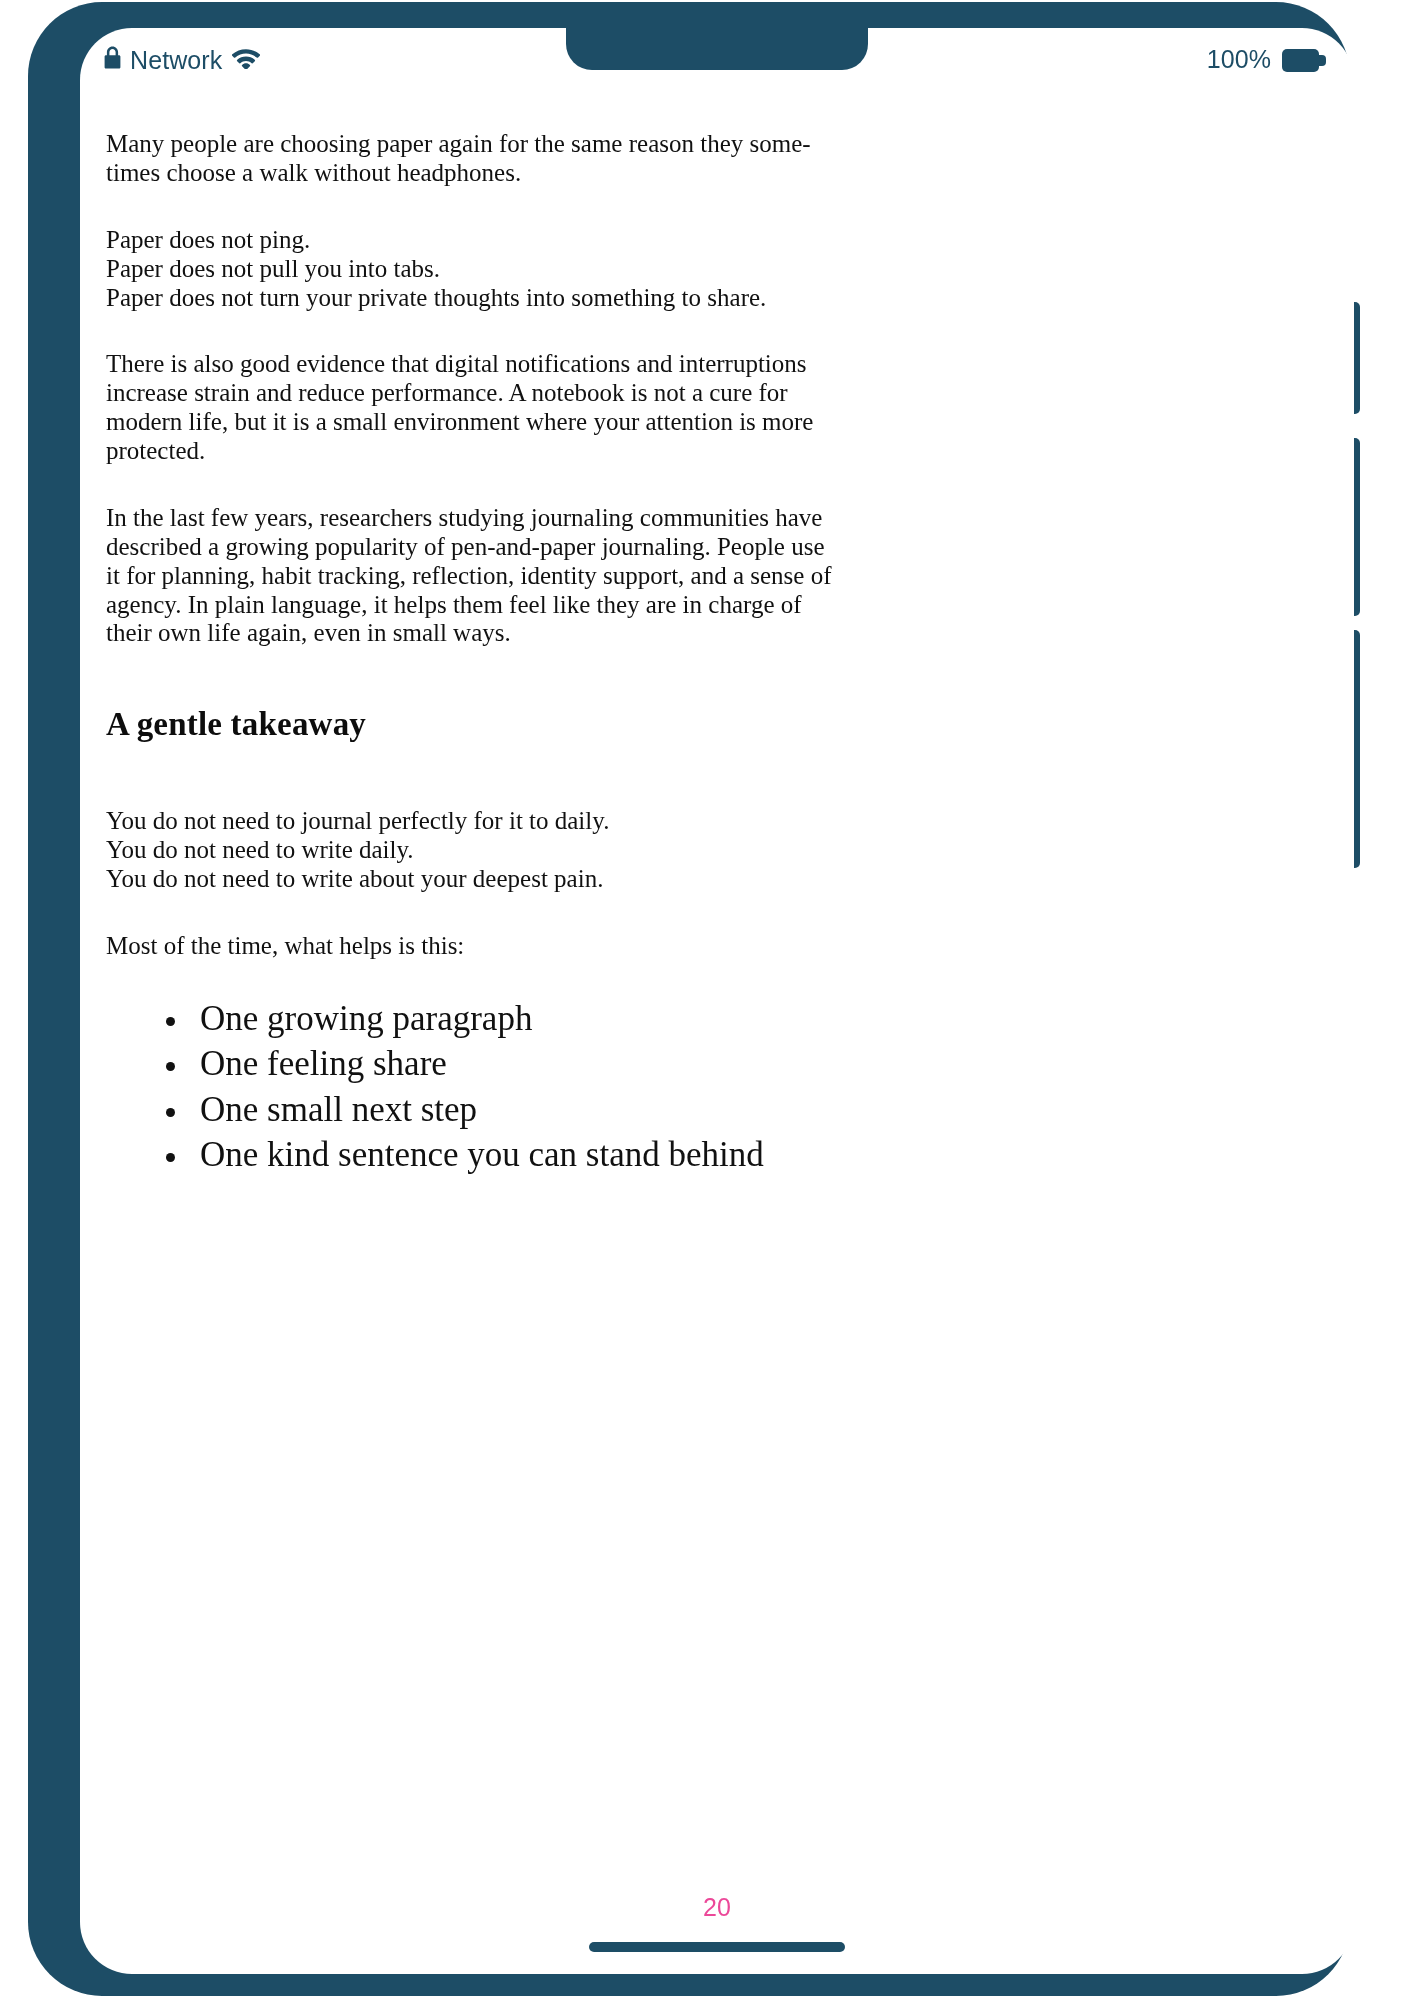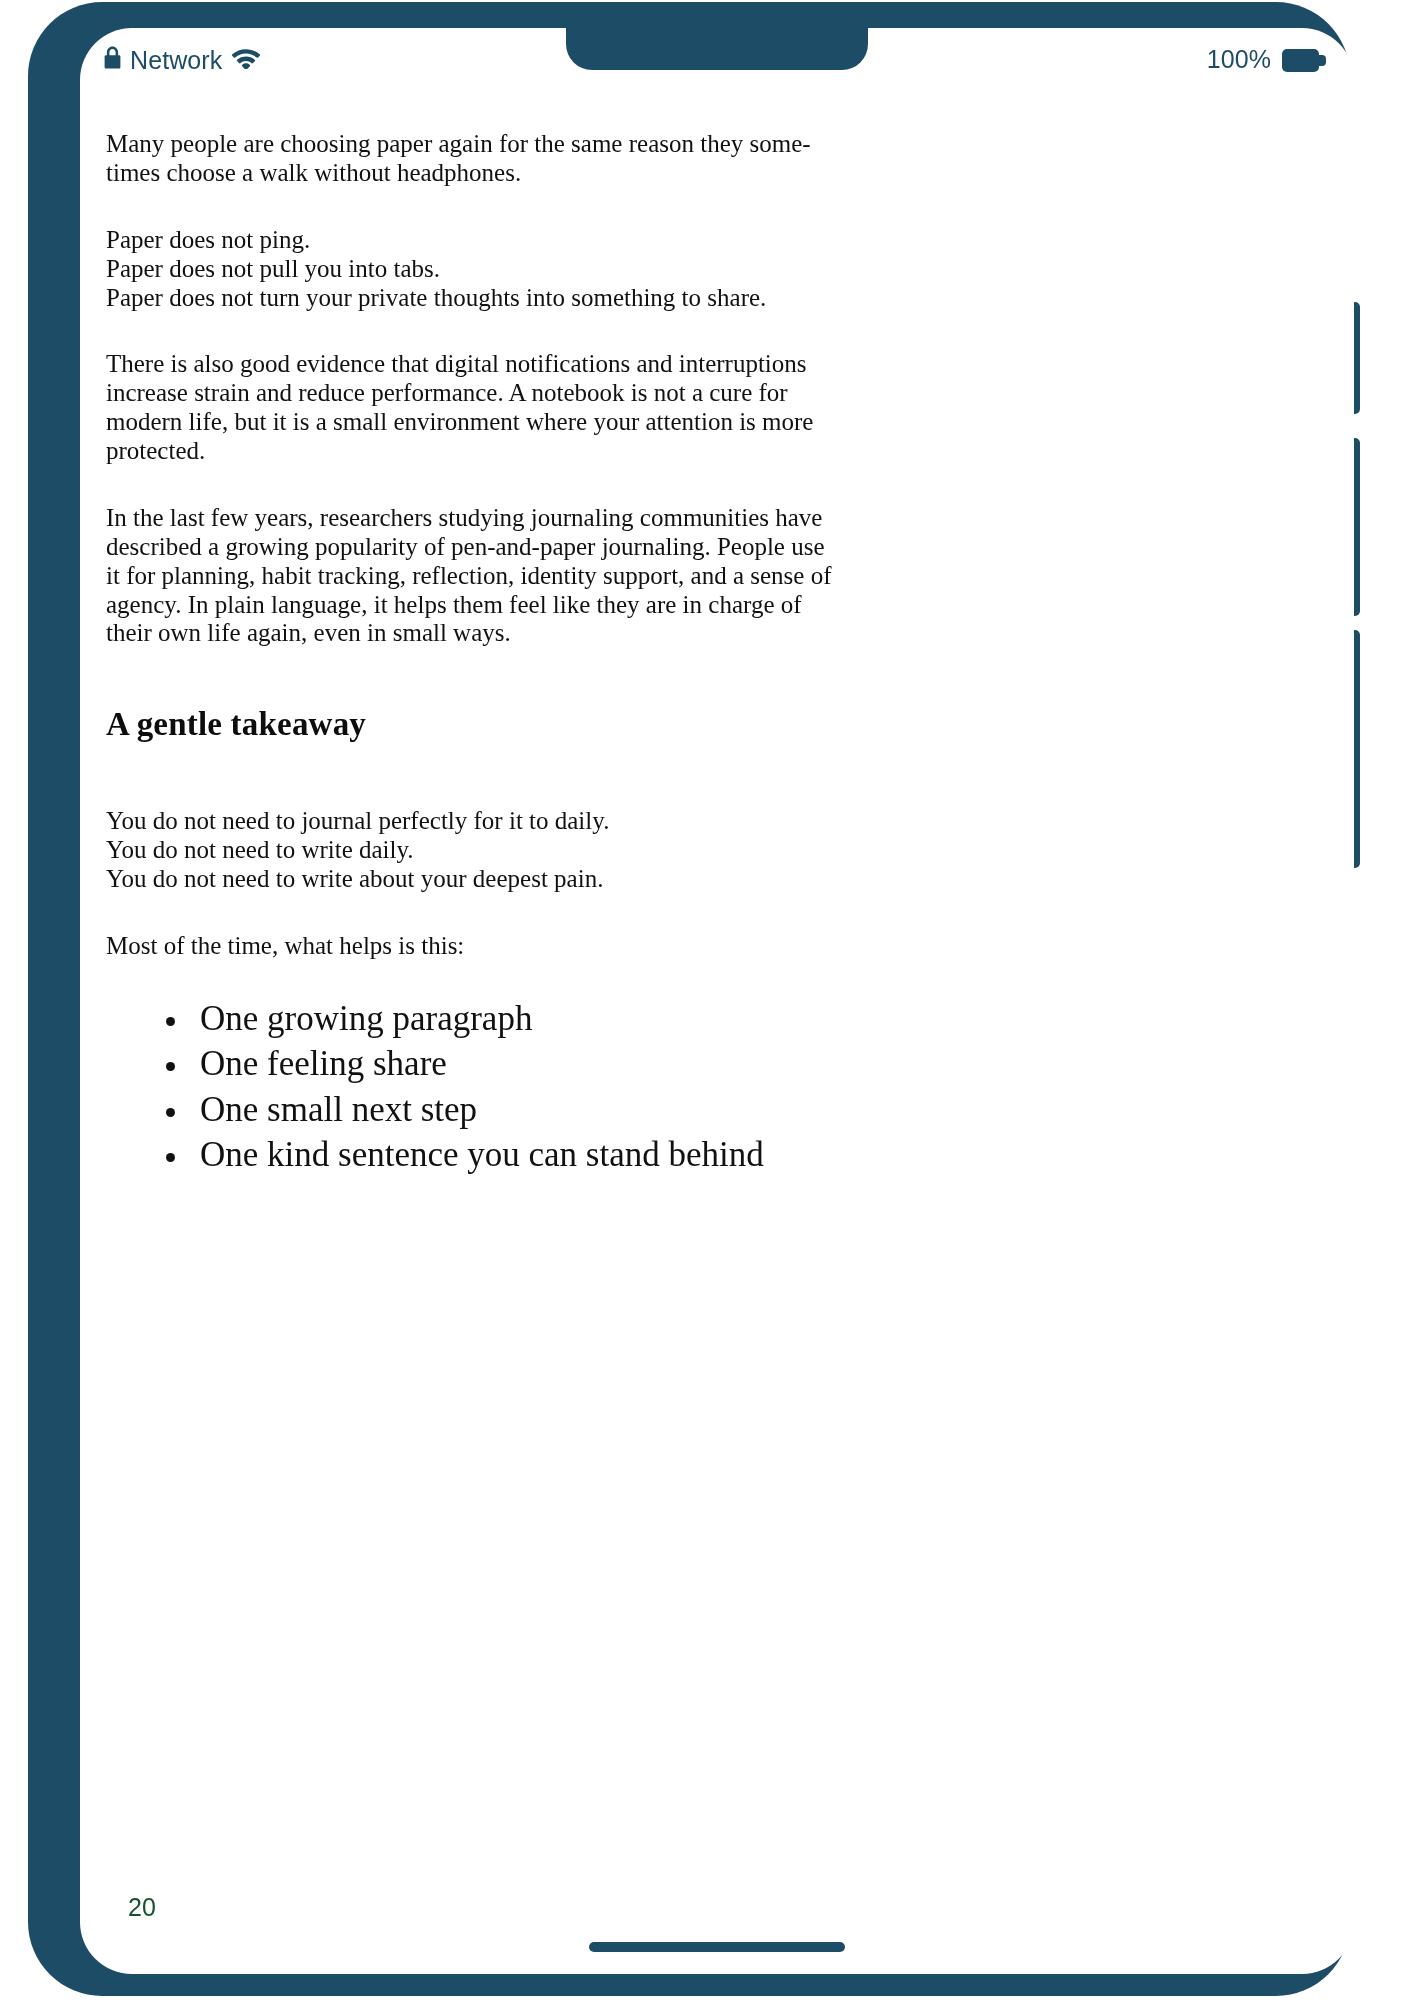--- a/index.html
+++ b/index.html
@@ -176,24 +176,24 @@
     left: 0;
     bottom: 0;
     width: 100%;
     height: 120px;
   }
   #page-number {
     position: absolute;
     left: 0;
     bottom: 52px;
     width: 100%;
+    text-align: center;
     font-family: "Liberation Sans", sans-serif;
     font-size: 25px;
-    color: #14532d;
-    margin-left: 48px;
+    color: #ec4899;
   }
   #home-indicator {
     position: absolute;
     left: 50%;
     transform: translateX(-50%);
     bottom: 22px;
     width: 256px;
     height: 10px;
     background: #1d4d66;
     border-radius: 6px;

